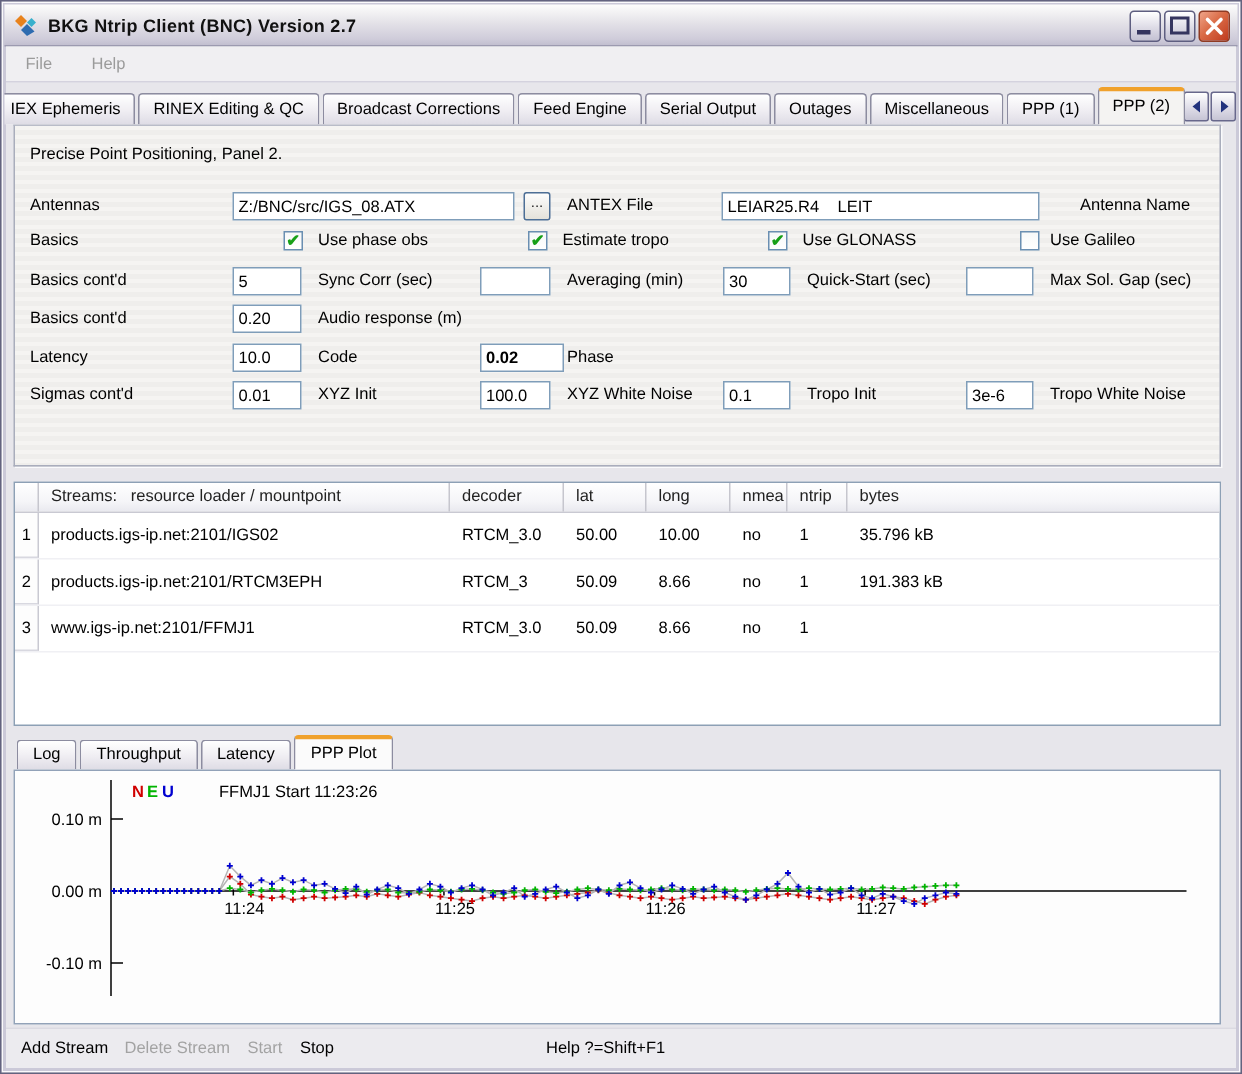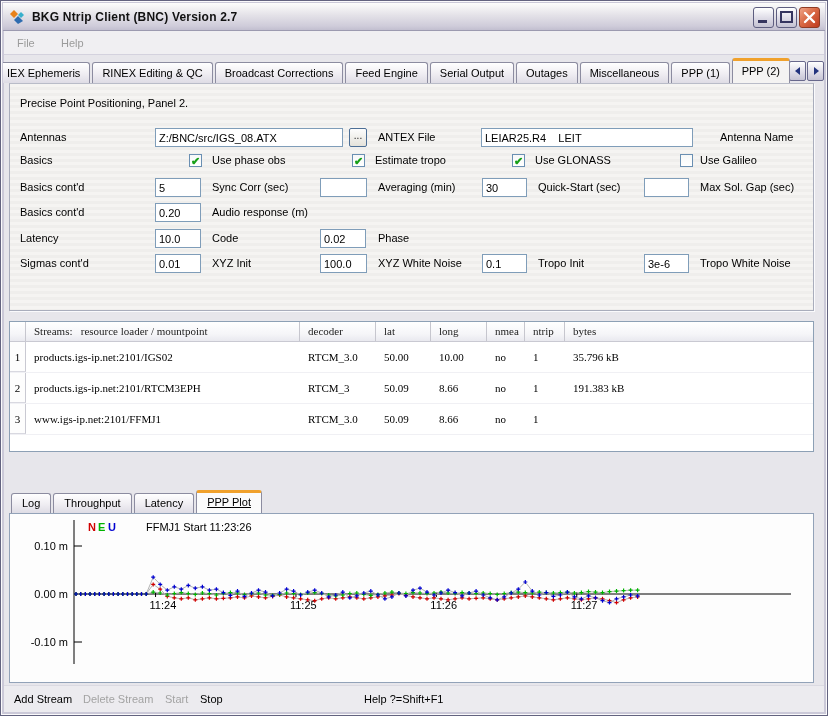--- a/index.html
+++ b/index.html
@@ -60,37 +60,37 @@
     font-family:"Liberation Sans", sans-serif; font-size:11px; color:#000; padding:0 3px;
   }
   .browse-btn {
     position:absolute; width:18px; height:19px; font-size:10px; line-height:10px;
     border:1px solid #4d6f96; border-radius:2px; background:linear-gradient(#fdfdfd,#e4e2da);
     color:#222; padding:0 0 4px 0;
   }
   .cb { position:absolute; width:13px; height:13px; border:1px solid #6a8fb2; background:linear-gradient(#f6f8f8,#fff);
     font-size:11px; line-height:12px; text-align:center; color:#18a018; font-weight:bold; }
   
-  .stable { left:8px; top:320px; width:805px; height:131px; background:#fff; border:1px solid #8da0b5;font-family:Liberation Serif, serif; }
+  .stable { left:8px; top:320px; width:805px; height:163px; background:#fff; border:1px solid #8da0b5; }
   .srow, .shead { display:grid; grid-template-columns:16px 274px 76px 55px 56px 38px 40px auto; }
   .shead { height:20px; line-height:19px; background:linear-gradient(#ffffff,#f5f5f8 65%,#e9e9ef); border-bottom:1px solid #c9c9d2; }
   .shead > div { font-size:11px; color:#222; padding-left:8px; border-right:1px solid #c6c6ce; overflow:hidden; white-space:pre; }
   .shead > div:last-child { border-right:none; }
   .srow { height:31px; line-height:31px; border-bottom:1px solid #f0f0f4; }
   .srow > div { font-size:11px; color:#000; padding-left:8px; white-space:nowrap; overflow:hidden; }
   .srow .num { padding-left:0; text-align:center; border-right:1px solid #c9c9d2; border-bottom:1px solid #d8d8e0; background:#fdfdfd; }
   
   .btabbar { left:10px; top:489px; right:10px; height:24px; white-space:nowrap; }
   .btab {
     display:inline-block; vertical-align:bottom; height:20px; line-height:19px;
     padding:0 10px; margin-right:2px; font-size:11px;
     background:linear-gradient(#ffffff,#efedf2 55%,#dedce5);
     border:1px solid #8c8ca0; border-bottom:none; border-radius:3px 3px 0 0;
   }
-  .btab.active { height:23px; line-height:19px; background:#fbfbfb; border-top:3px solid #f0a12c; position:relative; z-index:2;text-decoration:underline; }
+  .btab.active { height:23px; line-height:19px; background:#fbfbfb; border-top:3px solid #f0a12c; position:relative; z-index:2; }
   
   .plotpanel { left:8px; top:512px; width:805px; height:170px; background:#fdfdfd; border:1px solid #92a2b8; }
   .plotpanel svg { position:absolute; left:0; top:0; }
   svg text { font-family:"Liberation Sans", sans-serif; font-size:11px; }
   
   .statusbar { left:3px; right:3px; bottom:3px; height:27px; background:#ecebef; border-top:1px solid #dbdae2; }
   .saction { position:absolute; top:0; height:27px; line-height:27px; font-size:11px; color:#000; }
   .saction.disabled { color:#a3a3a3; }
 </style>
 </head>
@@ -175,21 +175,21 @@
     <input class="xpinput" style="left: 634px; top: 94px; width: 45px;" value="">
     <div class="lbl" style="left:690px; top:94px;">Max Sol. Gap (sec)</div>
 
     <div class="lbl" style="left:10px; top:119px;">Basics cont'd</div>
     <input class="xpinput" style="left: 145px; top: 119px; width: 46px;" value="0.20">
     <div class="lbl" style="left:202px; top:119px;">Audio response (m)</div>
 
     <div class="lbl" style="left:10px; top:145px;">Latency</div>
     <input class="xpinput" style="left: 145px; top: 145px; width: 46px;" value="10.0">
     <div class="lbl" style="left:202px; top:145px;">Code</div>
-    <input class="xpinput" style="left: 310px; top: 145px; width: 46px;" value="0.02">
+    <input class="xpinput" style="left: 310px; top: 145px; width: 56px; font-weight: bold;" value="0.02">
     <div class="lbl" style="left:368px; top:145px;">Phase</div>
 
     <div class="lbl" style="left:10px; top:170px;">Sigmas cont'd</div>
     <input class="xpinput" style="left: 145px; top: 170px; width: 46px;" value="0.01">
     <div class="lbl" style="left:202px; top:170px;">XYZ Init</div>
     <input class="xpinput" style="left: 310px; top: 170px; width: 47px;" value="100.0">
     <div class="lbl" style="left:368px; top:170px;">XYZ White Noise</div>
     <input class="xpinput" style="left: 472px; top: 170px; width: 45px;" value="0.1">
     <div class="lbl" style="left:528px; top:170px;">Tropo Init</div>
     <input class="xpinput" style="left: 634px; top: 170px; width: 45px;" value="3e-6">

